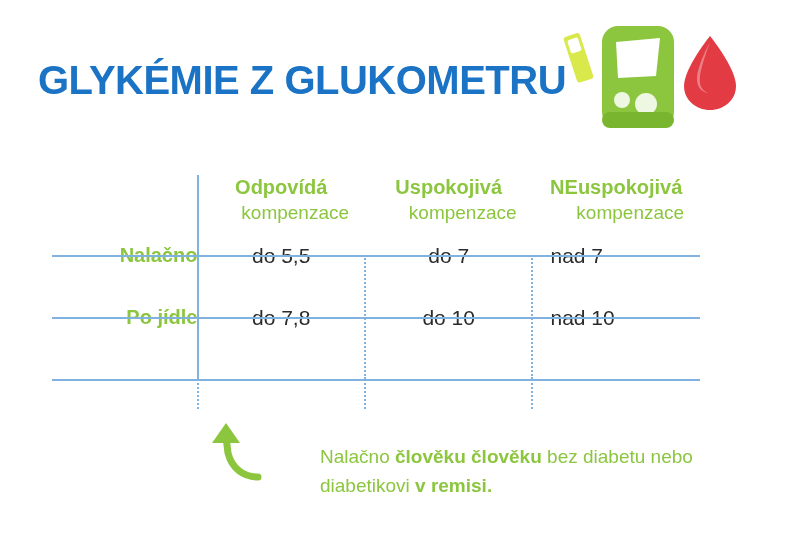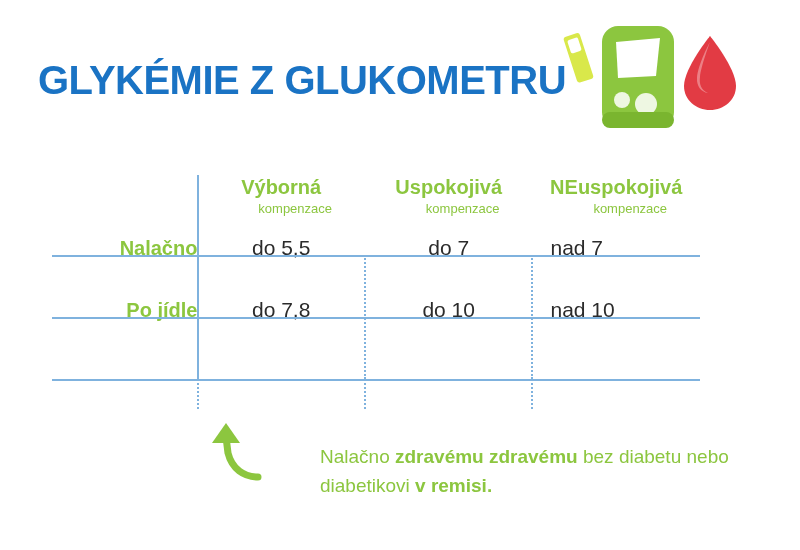--- a/index.html
+++ b/index.html
@@ -62,21 +62,21 @@
     padding: 4px 6px 14px 6px;
     line-height: 1.28;
   }
   .head-strong {
     font-weight: bold;
     font-size: 20px;
     display: block;
   }
   .head-sub {
     font-weight: normal;
-    font-size: 13px;
+    font-size: 19px;
     display: block;
     margin-left: 28px;
   }
 
   .row-label {
     color: #8cc63f;
     font-weight: bold;
     font-size: 20px;
     text-align: right;
     padding-right: 20px;
@@ -186,21 +186,21 @@
     <colgroup>
       <col class="col-label">
         <col class="col-val">
         <col class="col-val">
         <col class="col-val">
     </colgroup>
     <thead>
       <tr>
         <th></th>
         <th class="head-cell">
-          <span class="head-strong">Výborná</span>
+          <span class="head-strong">Odpovídá</span>
           <span class="head-sub">kompenzace</span>
         </th>
         <th class="head-cell">
           <span class="head-strong">Uspokojivá</span>
           <span class="head-sub">kompenzace</span>
         </th>
         <th class="head-cell">
           <span class="head-strong">NEuspokojivá</span>
           <span class="head-sub">kompenzace</span>
         </th>
@@ -224,14 +224,14 @@
 </div>
 
 <div id="arrow">
   <svg width="70" height="70" viewBox="0 0 70 70" xmlns="http://www.w3.org/2000/svg">
     <path d="M58 62 C44 62 32 54 28 38 L26 22" stroke="#8cc63f" stroke-width="7" fill="none" stroke-linecap="round"></path>
     <path d="M26 8 L40 28 L12 28 Z" fill="#8cc63f"></path>
   </svg>
 </div>
 
 <div id="footnote">
-  <span>Nalačno </span><b>zdravému zdravému</b><span> bez diabetu nebo diabetikovi </span><b>v remisi.</b>
+  <span>Nalačno </span><b>člověku člověku</b><span> bez diabetu nebo diabetikovi </span><b>v remisi.</b>
 </div>
 
 </body></html>

